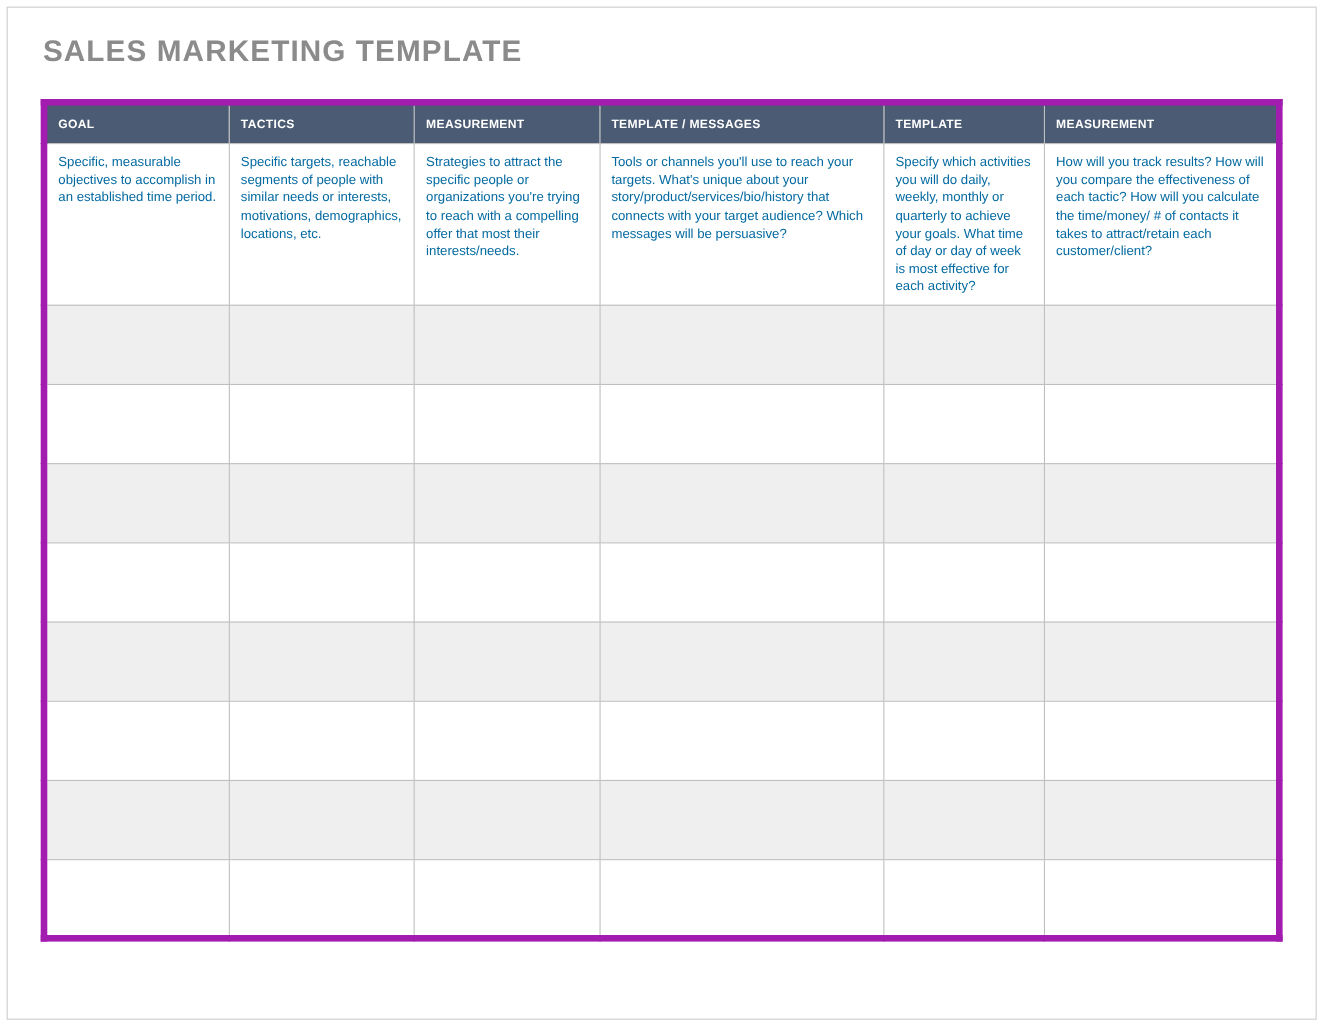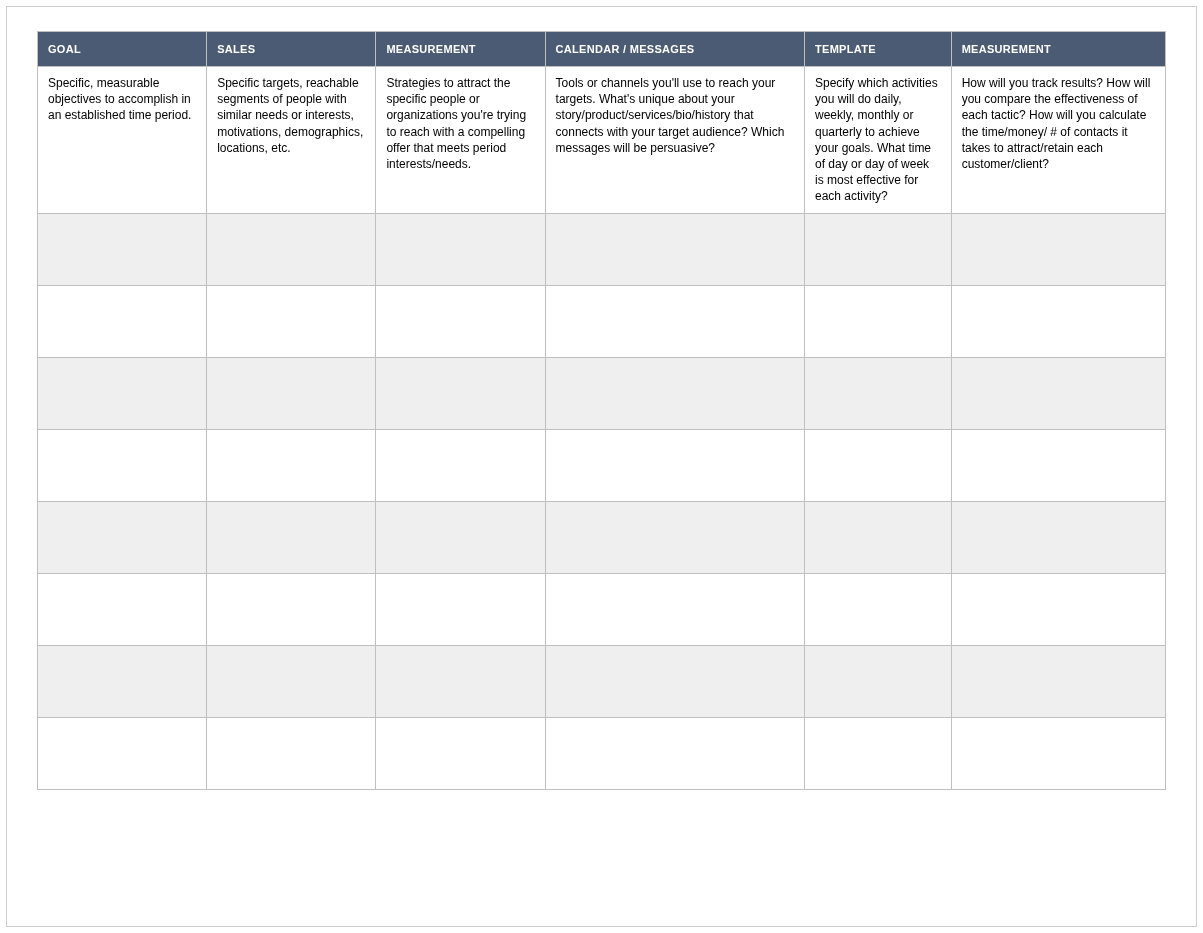--- a/index.html
+++ b/index.html
@@ -20,21 +20,21 @@
     font-size: 27px;
     font-weight: 700;
     letter-spacing: 1px;
     color: #8b8b8b;
     margin: 0 0 28px 2px;
   }
   table {
     border-collapse: collapse;
     width: 100%;
     table-layout: fixed;
-    border: 1px solid #a21caf;
+    border: 6px solid #a21caf;
   }
   col.c-goal    { width: 15%; }
   col.c-target  { width: 15%; }
   col.c-strat   { width: 15%; }
   col.c-tact    { width: 23%; }
   col.c-cal     { width: 13%; }
   col.c-meas    { width: 19%; }
   th {
     background: #4b5b73;
     color: #fff;
@@ -45,57 +45,58 @@
     padding: 11px 10px;
     border: 1px solid #bfbfbf;
     vertical-align: middle;
   }
   td {
     border: 1px solid #bfbfbf;
     padding: 8px 10px;
     font-size: 12px;
     line-height: 1.35;
     vertical-align: top;
-    color: #000000;
+    color: #0369a1;
   }
   .desc-row td { background: #fff; }
   tr.blank td { height: 72px; }
   tr.blank td { background: #fff; }
   tr.blank.grey td { background: #efefef; }
 </style>
 </head>
 <body>
 
 <div class="page-frame">
 
+  <h1 class="title">SALES MARKETING TEMPLATE</h1>
 
   <table>
     <colgroup>
       <col class="c-goal">
         <col class="c-target">
         <col class="c-strat">
       <col class="c-tact">
         <col class="c-cal">
         <col class="c-meas">
     </colgroup>
     <thead>
       <tr>
         <th>GOAL</th>
-        <th>SALES</th>
+        <th>TACTICS</th>
         <th>MEASUREMENT</th>
-        <th>CALENDAR / MESSAGES</th>
+        <th>TEMPLATE / MESSAGES</th>
         <th>TEMPLATE</th>
         <th>MEASUREMENT</th>
       </tr>
     </thead>
     <tbody>
       <tr class="desc-row">
         <td>Specific, measurable objectives to accomplish in an established time period.</td>
         <td>Specific targets, reachable segments of people with similar needs or interests, motivations, demographics, locations, etc.</td>
-        <td>Strategies to attract the specific people or organizations you're trying to reach with a compelling offer that meets period interests/needs.</td>
+        <td>Strategies to attract the specific people or organizations you're trying to reach with a compelling offer that most their interests/needs.</td>
         <td>Tools or channels you'll use to reach your targets. What's unique about your story/product/services/bio/history that connects with your target audience? Which messages will be persuasive?</td>
         <td>Specify which activities you will do daily, weekly, monthly or quarterly to achieve your goals. What time of day or day of week is most effective for each activity?</td>
         <td>How will you track results? How will you compare the effectiveness of each tactic? How will you calculate the time/money/ # of contacts it takes to attract/retain each customer/client?</td>
       </tr>
       <tr class="blank grey">
           <td></td>
           <td></td>
           <td></td>
           <td></td>
           <td></td>

